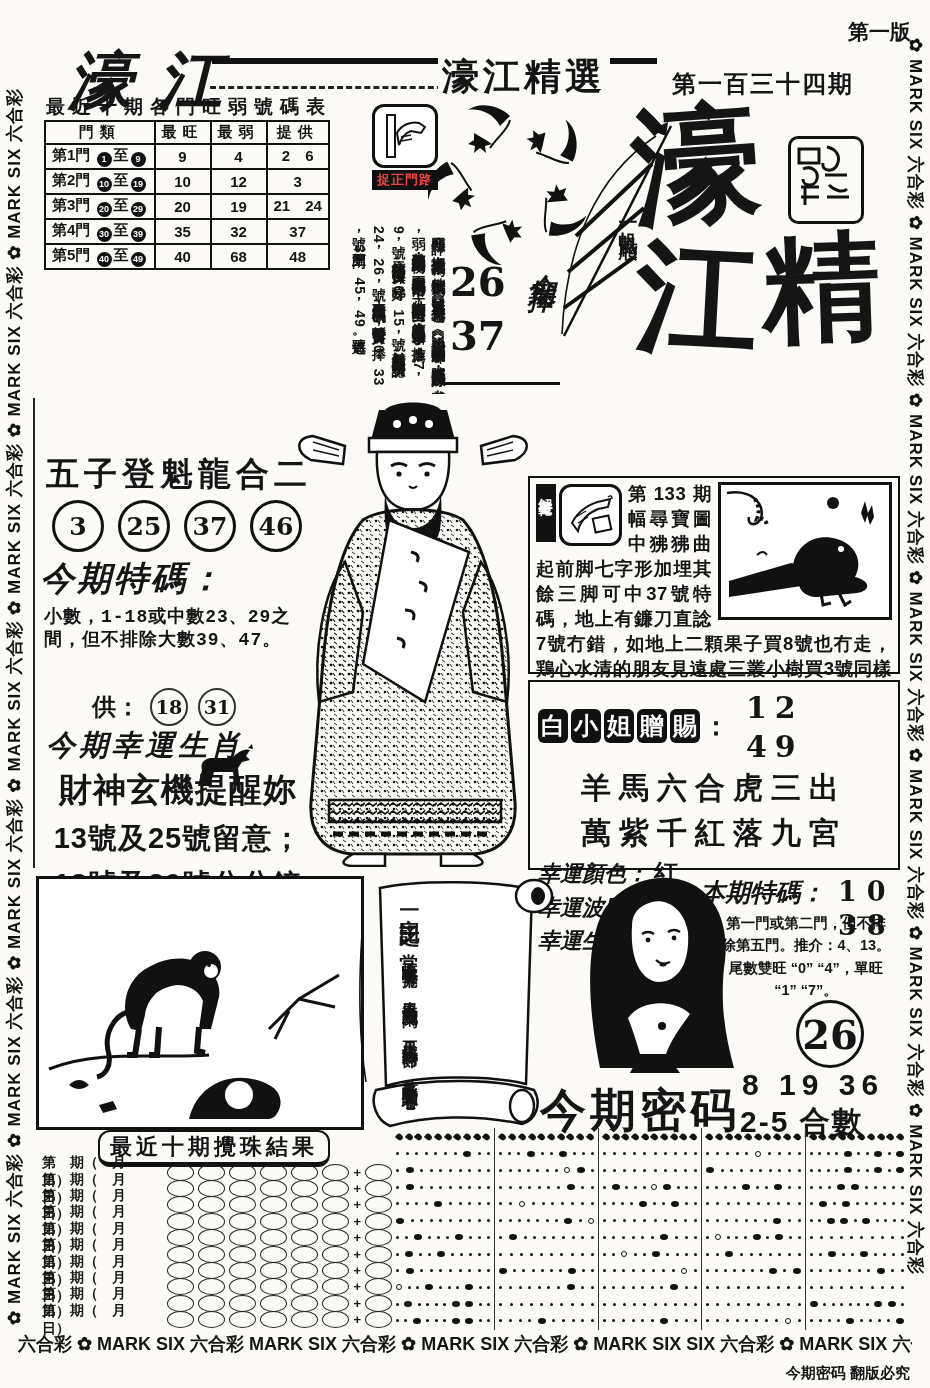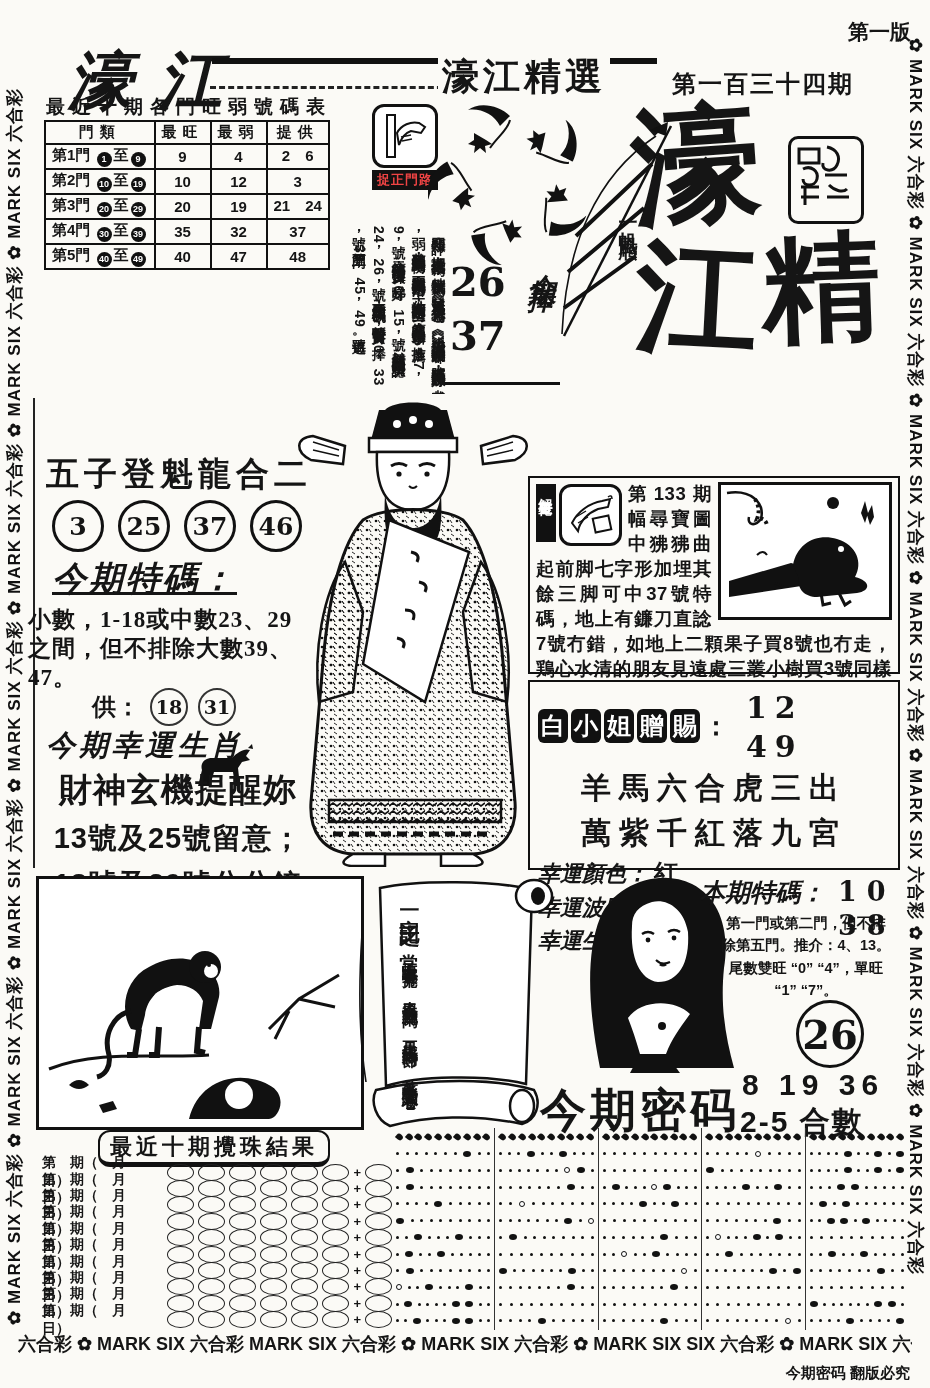--- a/index.html
+++ b/index.html
@@ -56,22 +56,22 @@
   .seal{left:788px;top:136px;width:70px;height:82px;border:3px solid #111;border-radius:10px;}
   .sail-text{left:616px;top:212px;writing-mode:vertical-rl;font-size:19px;font-weight:bold;letter-spacing:5px;font-family:"DejaVu Serif",serif;}
 
   
   .left-rule{left:33px;top:398px;width:2px;height:470px;background:#222;}
   .poem-head{left:50px;top:400px;font-size:37px;font-weight:bold;font-style:italic;font-family:"DejaVu Serif",serif;letter-spacing:4px;}
   .poem-verse{left:46px;top:452px;font-size:33px;font-weight:bold;font-family:"DejaVu Serif",serif;letter-spacing:5px;}
   .poem-nums{left:52px;top:500px;display:flex;gap:14px;}
   .big-circ{width:46px;height:46px;border:3px solid #111;border-radius:50%;display:flex;align-items:center;justify-content:center;
             font-size:25px;font-weight:bold;font-family:"DejaVu Serif",serif;}
-  .special-head{left:52px;top:556px;font-size:34px;font-weight:bold;font-style:italic;font-family:"DejaVu Serif",serif;letter-spacing:3px;text-decoration:underline;}
-  .special-body{left:28px;top:606px;width:268px;font-size:23px;font-weight:bold;font-family:Liberation Serif, serif;line-height:1.25;letter-spacing:1px;}
+  .special-head{left:40px;top:556px;font-size:34px;font-weight:bold;font-style:italic;font-family:"DejaVu Serif",serif;letter-spacing:3px;}
+  .special-body{left:44px;top:606px;width:268px;font-size:18px;font-weight:bold;font-family:Liberation Mono, monospace;line-height:1.25;letter-spacing:1px;}
   .offer-row{left:92px;top:688px;font-size:24px;font-weight:bold;font-family:"DejaVu Serif",serif;display:flex;align-items:center;gap:10px;}
   .thin-circ{width:34px;height:34px;border:2px solid #333;border-radius:50%;display:flex;align-items:center;justify-content:center;font-size:19px;}
   .zodiac-line{left:46px;top:726px;font-size:29px;font-weight:bold;font-style:italic;font-family:"DejaVu Serif",serif;letter-spacing:4px;}
   .horse{left:188px;top:744px;}
   .reminder{left:40px;top:768px;width:276px;text-align:center;}
   .reminder .r1{font-size:33px;font-weight:900;letter-spacing:1px;}
   .reminder .r2{font-size:29px;font-weight:900;margin-top:6px;letter-spacing:1px;}
 
   
   .god{left:293px;top:402px;}
@@ -190,21 +190,21 @@
         </tr>
         <tr>
           <td class="hc-door">第4門 <i class="nc">30</i>至<i class="nc">39</i></td>
           <td>35</td>
           <td>32</td>
           <td>37</td>
         </tr>
         <tr>
           <td class="hc-door">第5門 <i class="nc">40</i>至<i class="nc">49</i></td>
           <td>40</td>
-          <td>47</td>
+          <td>68</td>
           <td>48</td>
         </tr>
       </tbody>
   </table>
 
   <div class="abs stamp">
     <div class="pad">
       <svg width="48" height="46" viewBox="0 0 48 46">
         <path d="M6 2 L14 2 L14 44 L6 44 Z" fill="none" stroke="#111" stroke-width="2"></path>
         <path d="M16 20 C20 12,30 8,38 10 L44 14 L40 20 L30 18 C24 20,20 26,18 32 Z" fill="#fff" stroke="#111" stroke-width="2"></path>

